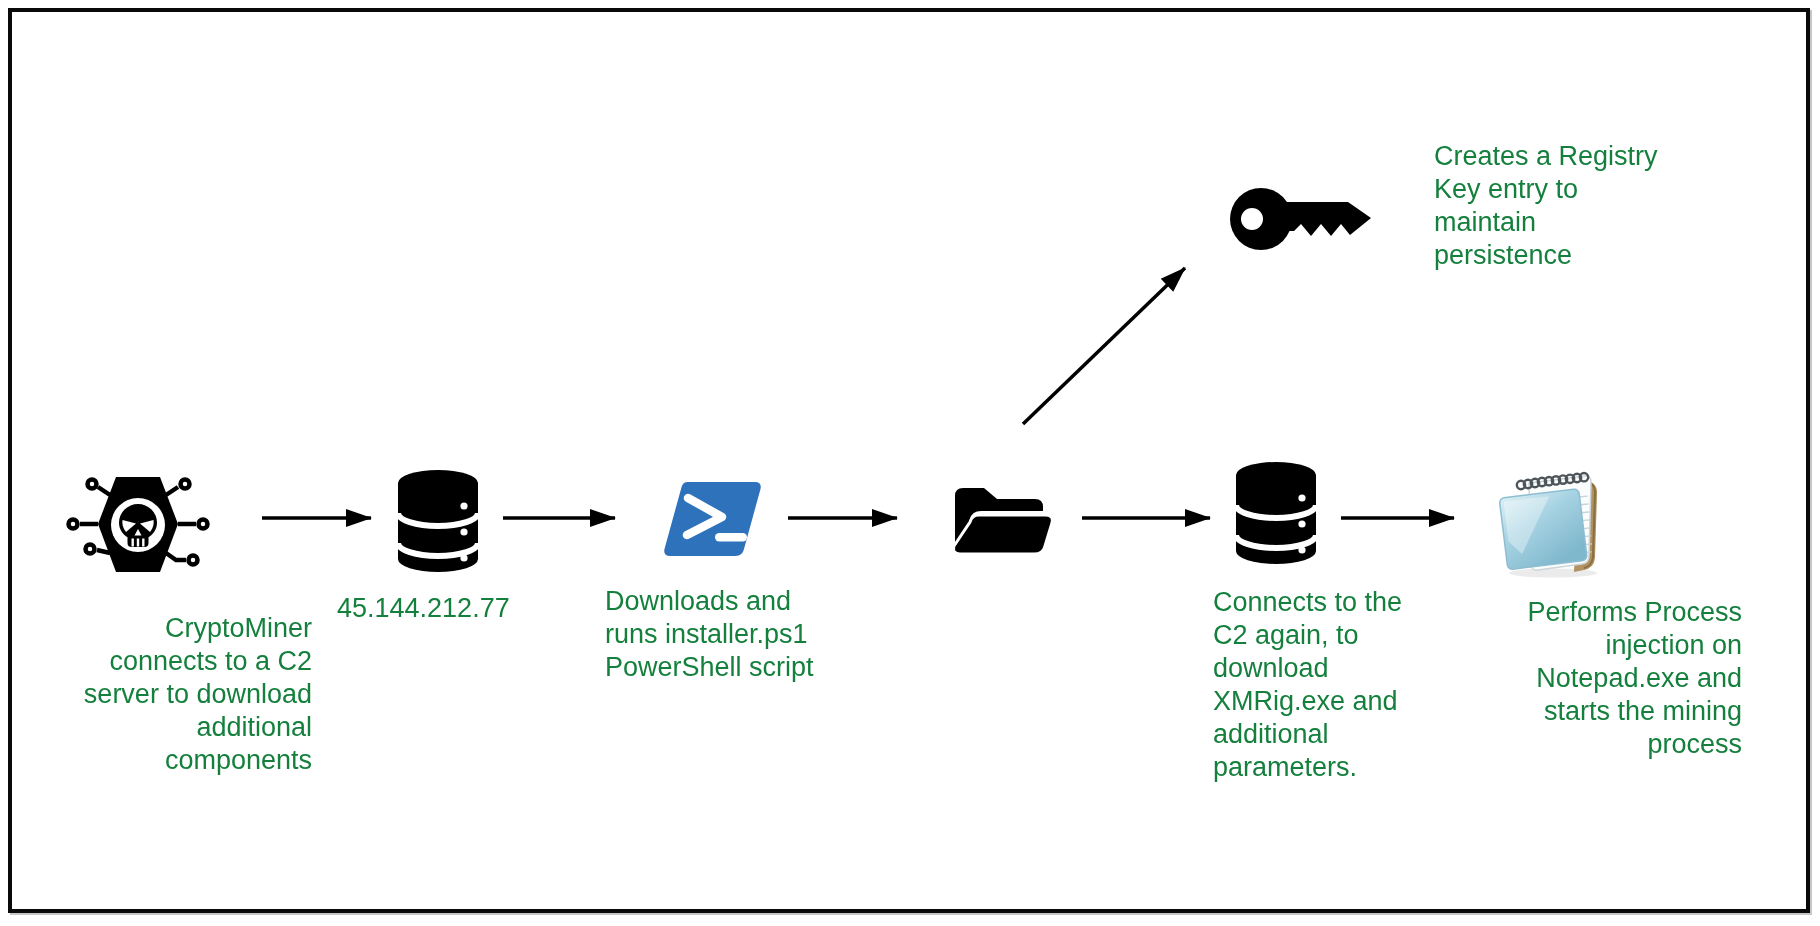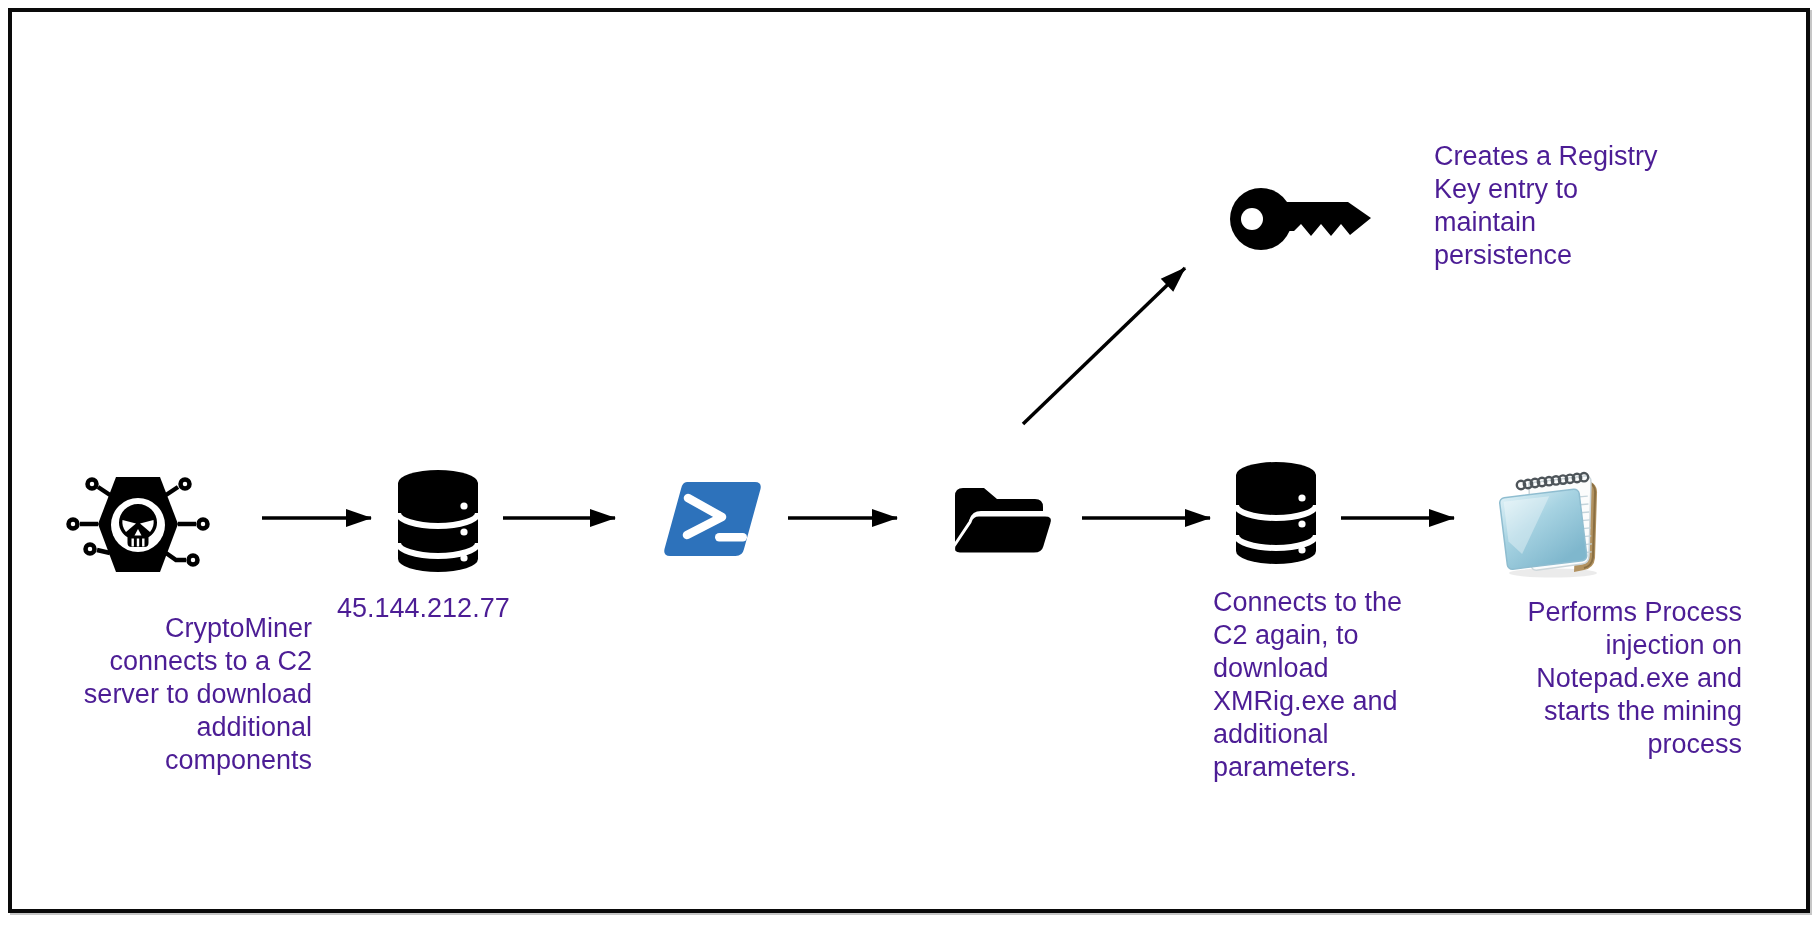--- a/index.html
+++ b/index.html
@@ -8,21 +8,21 @@
     font-family:"Liberation Sans",sans-serif;overflow:hidden;
   }
   .frame{
     position:absolute;left:8px;top:8px;width:1802px;height:905px;
     border:4px solid #0a0a0a;box-sizing:border-box;
     box-shadow:2px 2px 0 #c6c6c6;
   }
   .arrows{position:absolute;left:0;top:0;pointer-events:none;}
   .node{position:absolute;}
   .label{
-    position:absolute;font-size:27px;line-height:33px;color:#4c1d95;
+    position:absolute;font-size:27px;line-height:33px;color:#15803d;
     white-space:pre-line;
   }
   .label.center{}
 </style>
 </head>
 <body>
 
 <div class="canvas">
 
   <div class="frame"></div>
@@ -90,20 +90,23 @@
   </div>
   <div class="label center" style="left:337px;top:592px;width:200px;">45.144.212.77</div>
 
   <div class="node" style="left:660px;top:480px;">
     <svg width="105" height="78" viewBox="0 0 105 78">
       <path d="M27,2 L95,2 Q102,2 100.5,9 L84,69 Q82.5,76 75.5,76 L10,76 Q3,76 4.5,69 L21,9 Q22.5,2 27,2 Z" fill="#2D72BB"></path>
       <path d="M28,18 L62,37 L27,55" stroke="#fff" stroke-width="8.5" fill="none" stroke-linecap="round" stroke-linejoin="round"></path>
       <rect x="55" y="53" width="32" height="8.5" rx="4.2" fill="#fff"></rect>
     </svg>
   </div>
+  <div class="label" style="left:605px;top:585px;width:260px;">Downloads and
+runs installer.ps1
+PowerShell script</div>
 
   <div class="node" style="left:948px;top:480px;">
     <svg width="110" height="82" viewBox="0 0 110 82">
       <path d="M7,72 L7,16 Q7,8 15,8 L36,8 L49,19 L87,19 Q95,19 95,27 L95,31 L33,31 Q24,31 22,39 L13,72 Z" fill="#000"></path>
       <path d="M31,35 L97,35 Q106,35 104,43 L97,66 Q95,74 86,74 L12,74 Q4,74 6,66 L22,42 Q24,35 31,35 Z" fill="#000" stroke="#fff" stroke-width="3"></path>
     </svg>
   </div>
 
   <div class="node" style="left:1228px;top:172px;">
     <svg width="160" height="92" viewBox="0 0 160 92">

